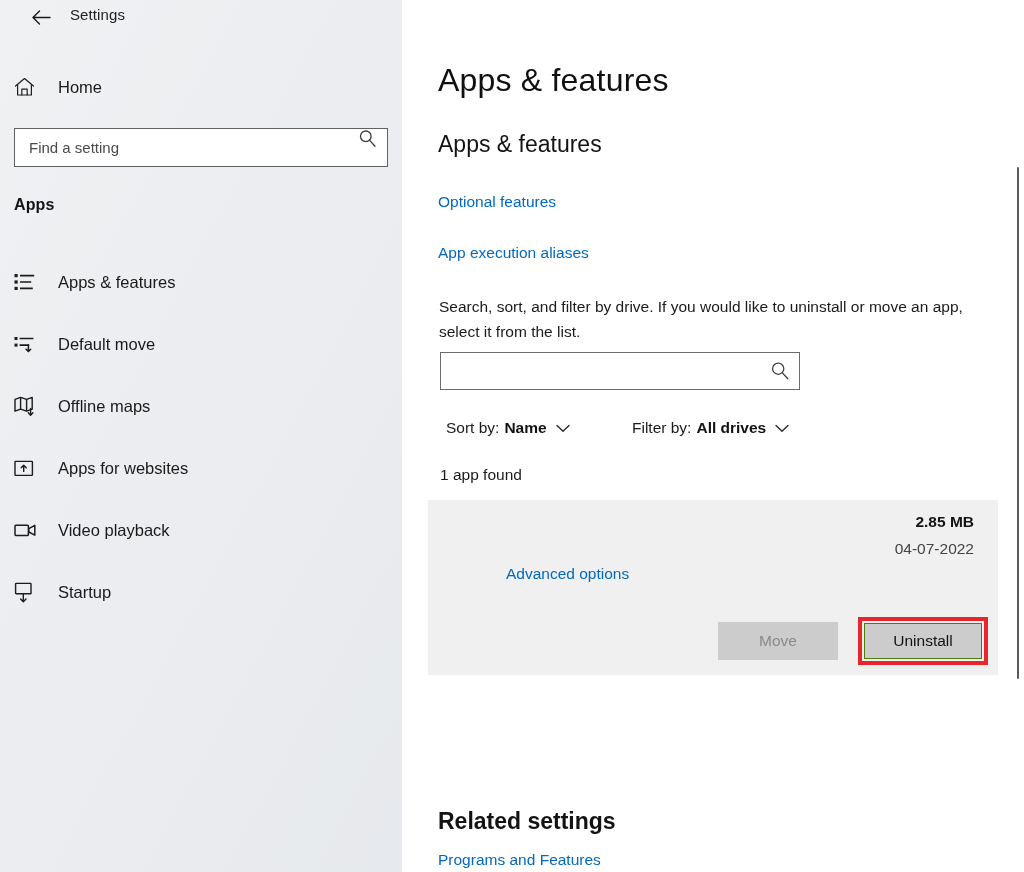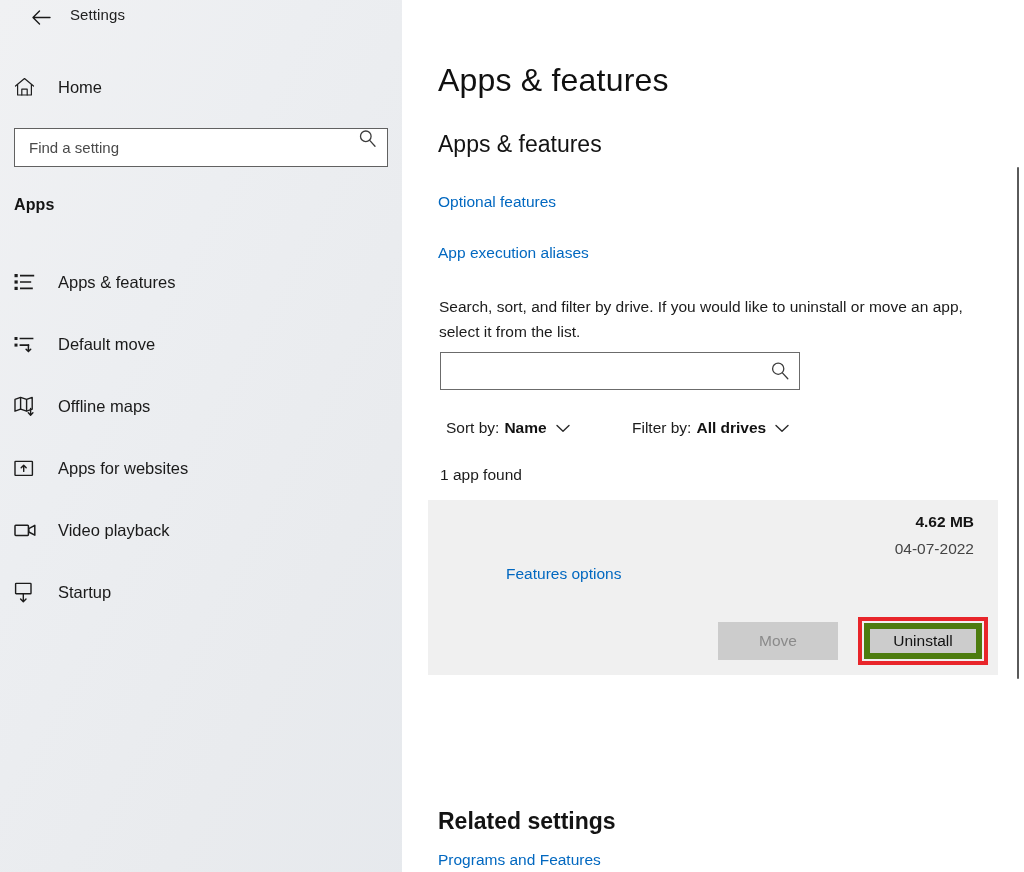--- a/index.html
+++ b/index.html
@@ -329,21 +329,21 @@
   .btn-uninstall-wrap {
     position: relative;
     margin-left: 20px;
     border: 4px solid #e8252a;
     padding: 2px;
     background: transparent;
   }
   .btn-uninstall {
     background: #cccccc;
     color: #111111;
-    border: 6px solid #4d7c0f;
+    border: 1px solid #4d7c0f;
     min-width: 118px;
     height: 36px;
   }
 
   .related-heading {
     position: absolute;
     left: 36px; top: 808px;
     font-size: 23px;
     font-weight: bold;
     color: #131313;
@@ -538,23 +538,23 @@
           <svg width="14" height="9" viewBox="0 0 14 9" fill="none" stroke="currentColor" stroke-width="1.4">
               <path d="M1 1.4 L7 7.2 L13 1.4" stroke-linecap="round" stroke-linejoin="round"></path>
             </svg>
         </span>
       </div>
     </div>
 
     <div class="app-count">1 app found</div>
 
     <div class="app-card">
-      <div class="app-size">4.62 MB</div>
+      <div class="app-size">2.85 MB</div>
       <div class="app-date">04-07-2022</div>
-      <a class="advanced-options" href="#">Features options</a>
+      <a class="advanced-options" href="#">Advanced options</a>
       <div class="card-buttons">
         <button class="btn btn-move">Move</button>
         <span class="btn-uninstall-wrap">
           <button class="btn btn-uninstall">Uninstall</button>
         </span>
       </div>
     </div>
 
     <h2 class="related-heading">Related settings</h2>
     <a class="related-link" href="#">Programs and Features</a>

